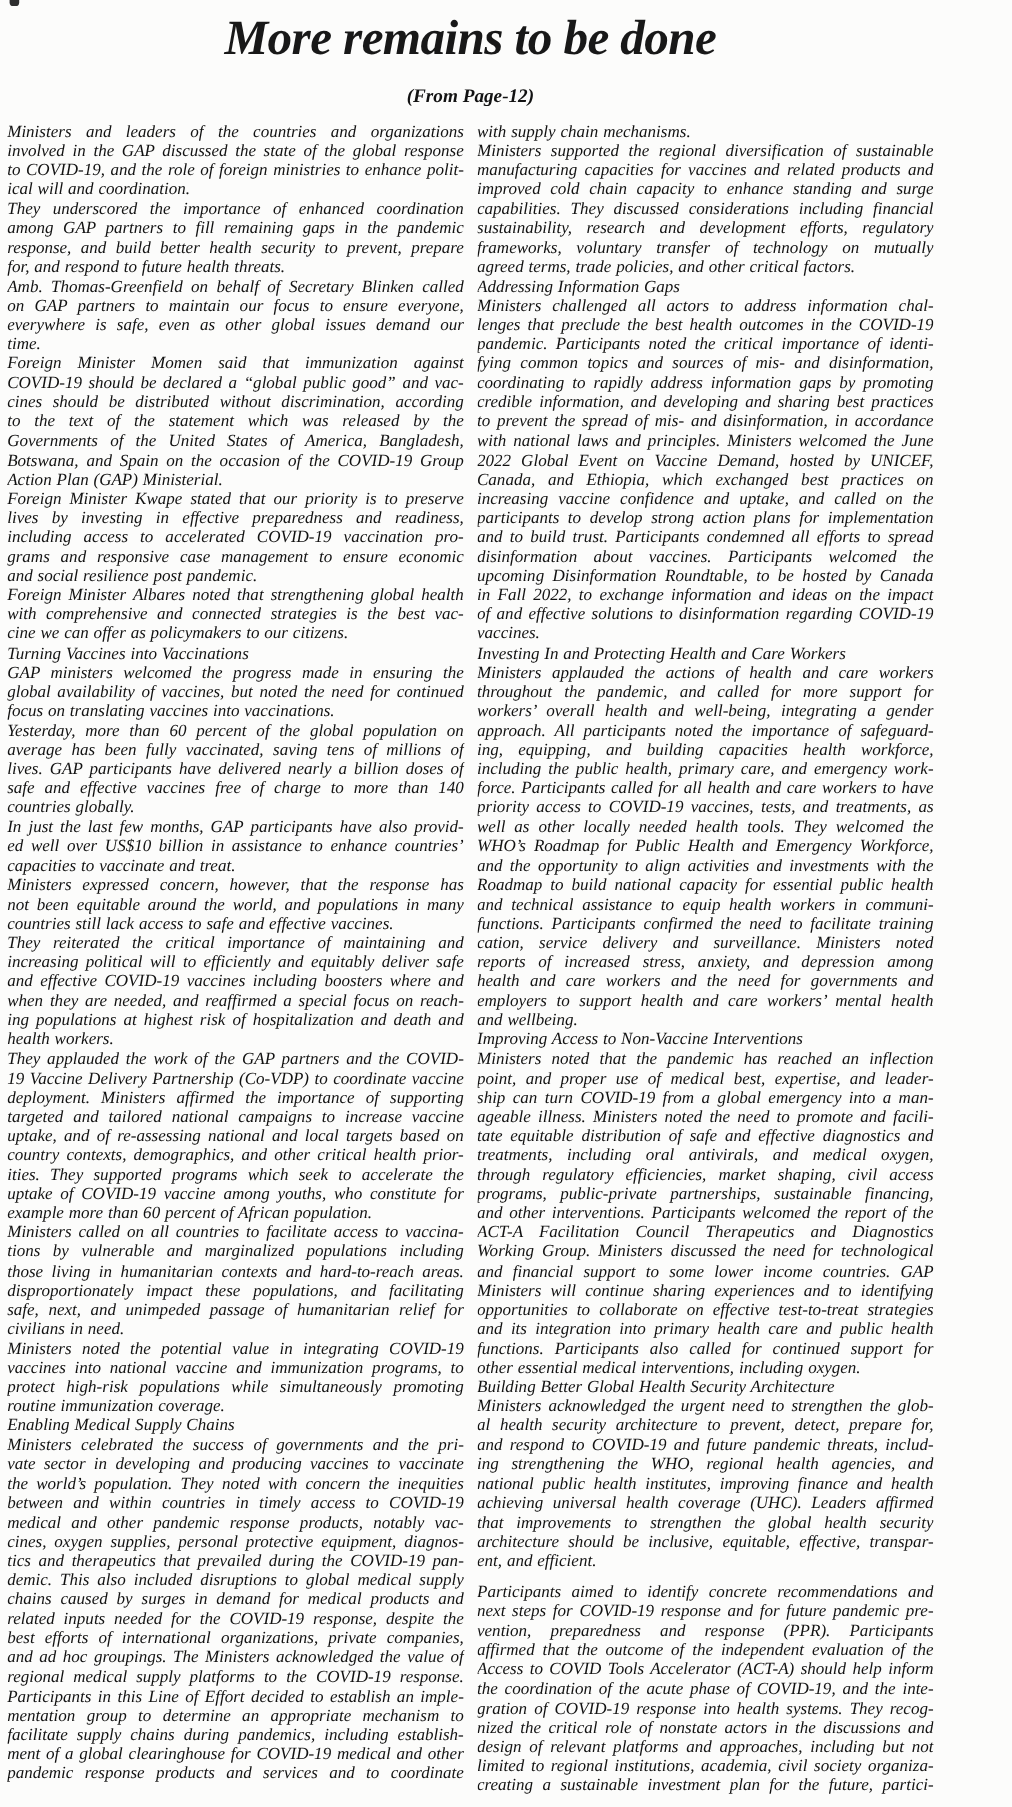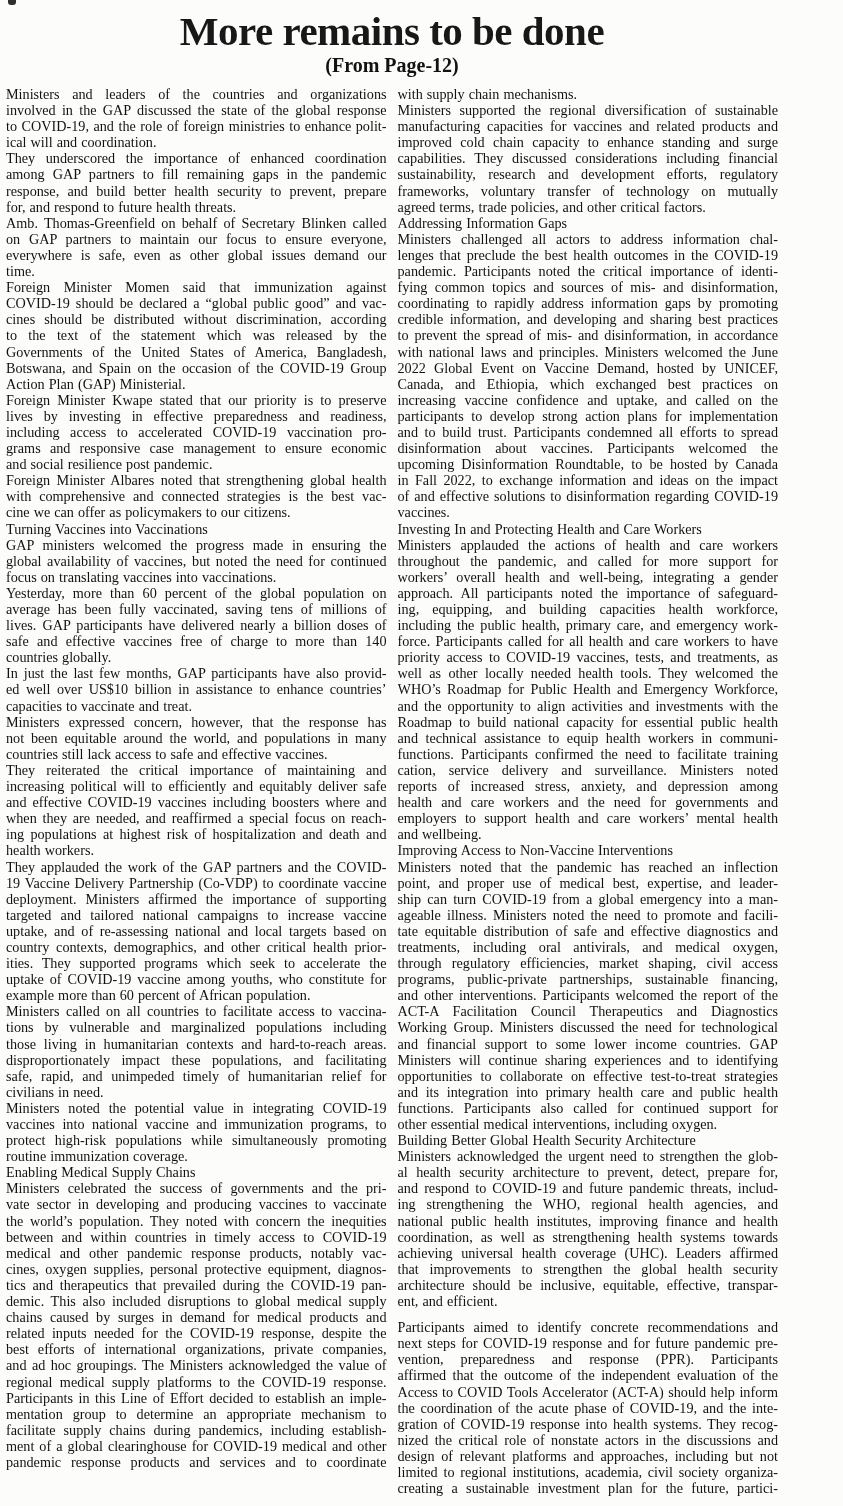--- a/index.html
+++ b/index.html
@@ -3,40 +3,40 @@
 <meta charset="utf-8">
 <style>
   html, body { margin: 0; padding: 0; }
   body {
     width: 843px; height: 1506px;
     background: #fcfcfb;
     overflow: hidden;
     font-family: "Liberation Serif", "DejaVu Serif", serif;
     color: #121212;
   }
-  .page { position: relative; width: 784px; height: 1506px; }
+  .page { position: relative; width: 784px; height: 1506px; font-style: italic; }
   .artifact {
     position: absolute; left: 8px; top: 0;
     width: 8px; height: 5px; background: #2e2e2e; border-radius: 0 0 3px 3px;
   }
   .masthead { padding-top: 9px; }
   .title {
     text-align: center;
     font-weight: bold;
     font-size: 41px;
     line-height: 45px;
     letter-spacing: -0.5px;
     color: #181818;
   }
   .subtitle {
     text-align: center;
     font-weight: bold;
-    font-size: 20px;
+    font-size: 16px;
     line-height: 18px;
-    margin-top: 2px;
+    margin-top: 18px;
   }
   .cols {
     display: flex;
     gap: 11px;
     padding: 0 6px;
     margin-top: 12px;
   }
   .col { width: 409px; }
   .block { }
   .block.gap { margin-top: 10px; }
@@ -146,21 +146,21 @@
           <div class="line">country contexts, demographics, and other critical health prior-</div>
           <div class="line">ities.  They supported programs which seek to accelerate the</div>
           <div class="line">uptake of COVID-19 vaccine among youths, who constitute for</div>
           <div class="line last">example more than 60 percent of African population.</div>
         </div>
         <div class="block">
           <div class="line">Ministers called on all countries to facilitate access to vaccina-</div>
           <div class="line">tions by vulnerable and marginalized populations including</div>
           <div class="line">those living in humanitarian contexts and hard-to-reach areas.</div>
           <div class="line">disproportionately impact these populations, and facilitating</div>
-          <div class="line">safe, rapid, and unimpeded timely of humanitarian relief for</div>
+          <div class="line">safe, next, and unimpeded passage of humanitarian relief for</div>
           <div class="line last">civilians in need.</div>
         </div>
         <div class="block">
           <div class="line">Ministers noted the potential value in integrating COVID-19</div>
           <div class="line">vaccines into national vaccine and immunization programs, to</div>
           <div class="line">protect high-risk populations while simultaneously promoting</div>
           <div class="line last">routine immunization coverage.</div>
         </div>
         <div class="block">
           <div class="line last">Enabling Medical Supply Chains</div>
@@ -270,21 +270,20 @@
         </div>
         <div class="block">
           <div class="line last">Building Better Global Health Security Architecture</div>
         </div>
         <div class="block">
           <div class="line">Ministers acknowledged the urgent need to strengthen the glob-</div>
           <div class="line">al health security architecture to prevent, detect, prepare for,</div>
           <div class="line">and respond to COVID-19 and future pandemic threats, includ-</div>
           <div class="line">ing strengthening the WHO, regional health agencies, and</div>
           <div class="line">national public health institutes, improving finance and health</div>
-          <div class="line">coordination, as well as strengthening health systems towards</div>
           <div class="line">achieving universal health coverage (UHC). Leaders affirmed</div>
           <div class="line">that improvements to strengthen the global health security</div>
           <div class="line">architecture should be inclusive, equitable, effective, transpar-</div>
           <div class="line last">ent, and efficient.</div>
         </div>
         <div class="block gap">
           <div class="line">Participants aimed to identify concrete recommendations and</div>
           <div class="line">next steps for COVID-19 response and for future pandemic pre-</div>
           <div class="line">vention, preparedness and response (PPR). Participants</div>
           <div class="line">affirmed that the outcome of the independent evaluation of the</div>

